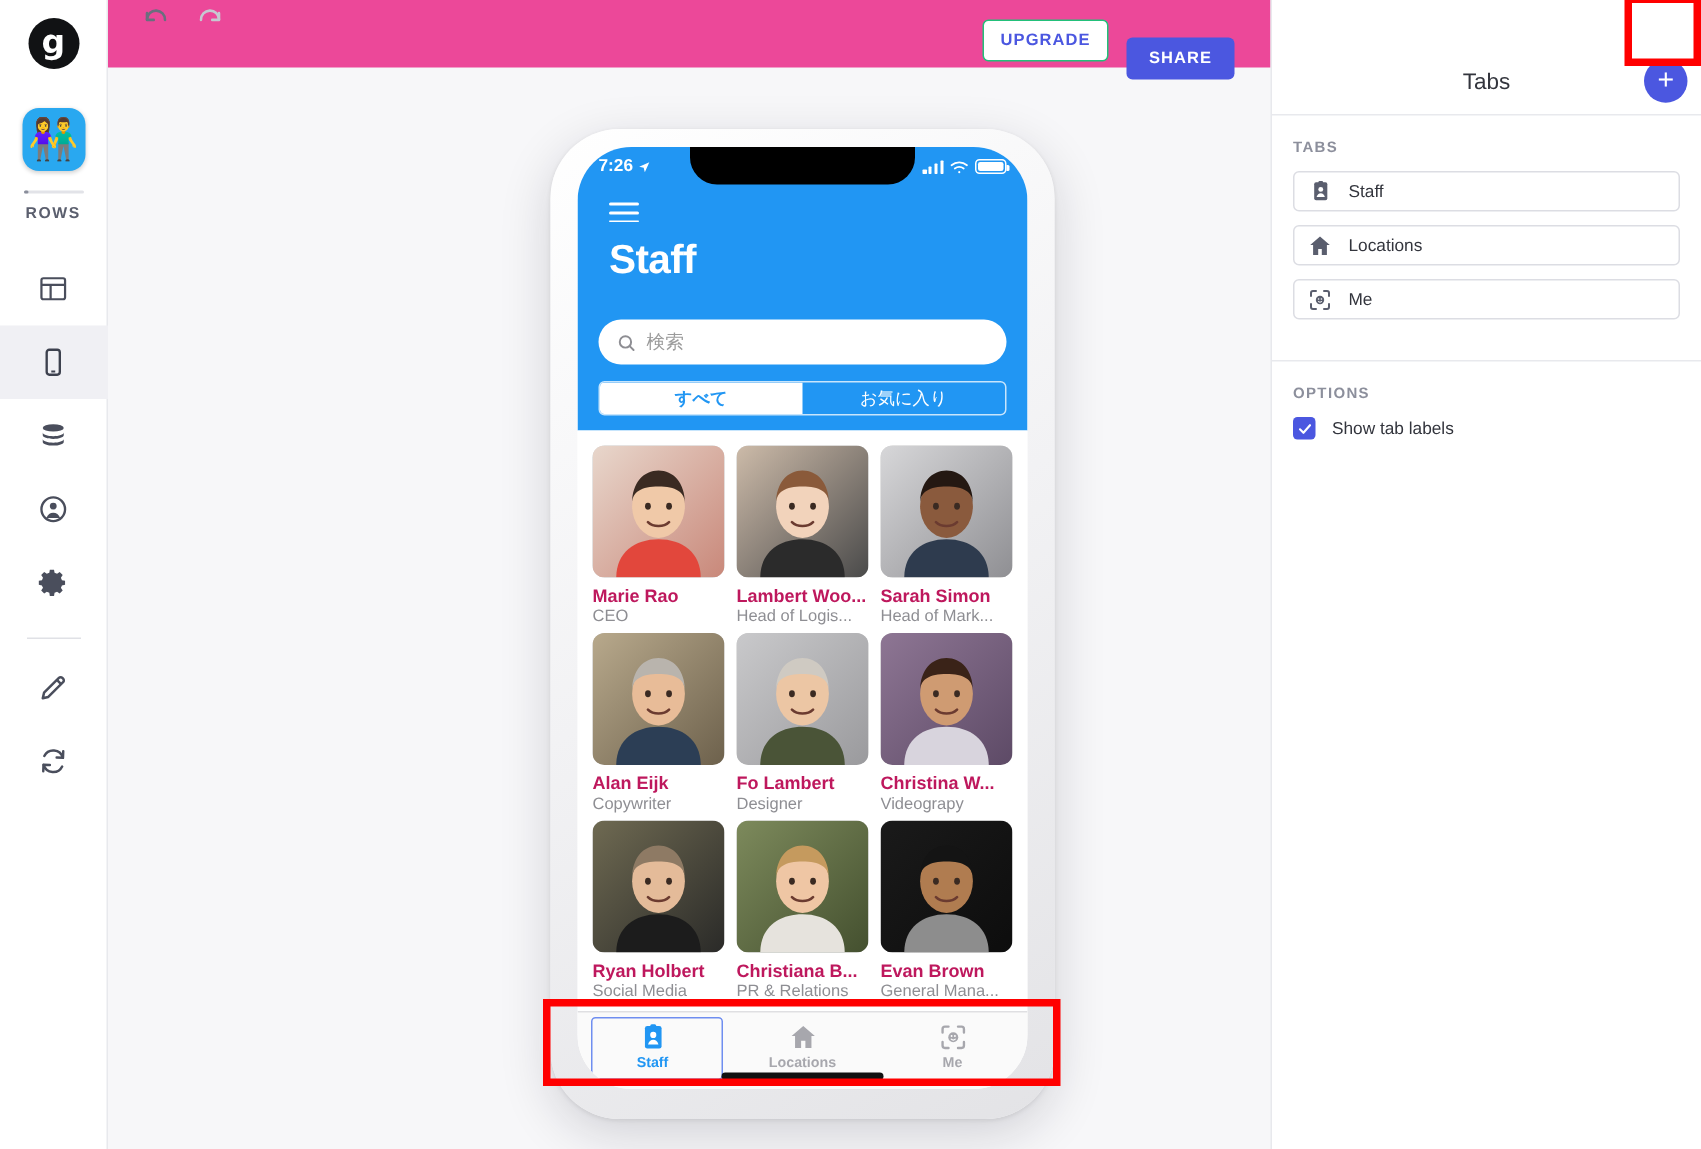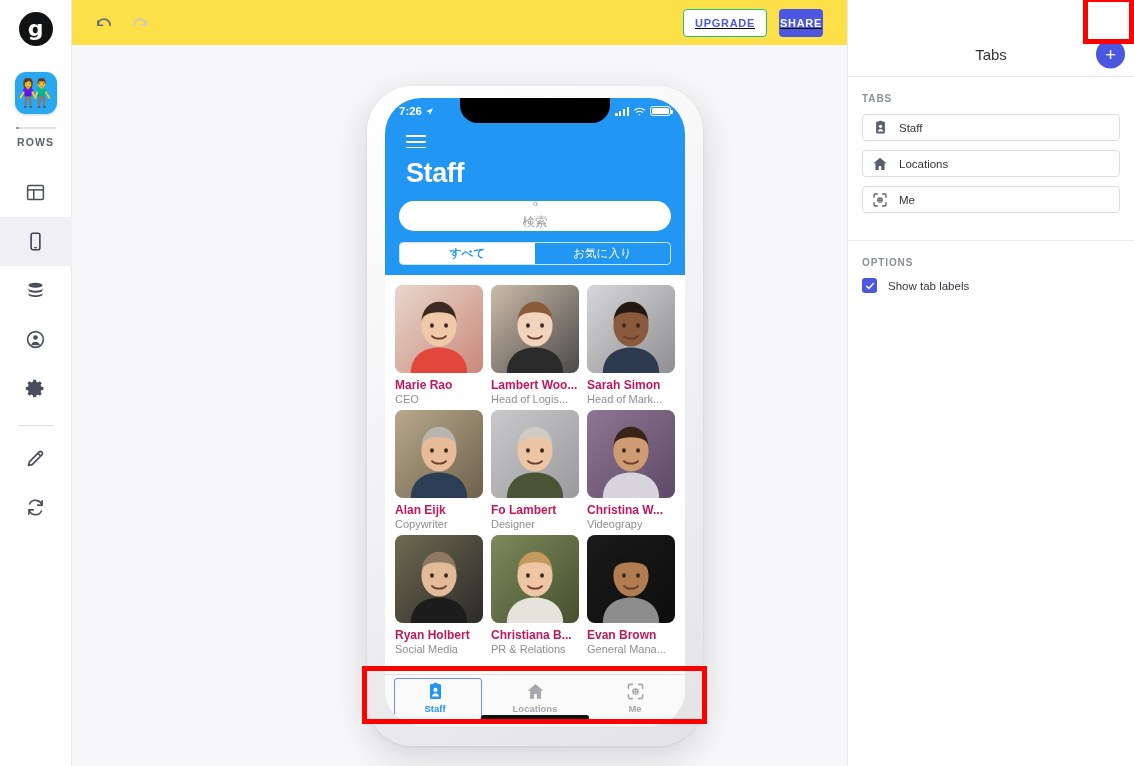--- a/index.html
+++ b/index.html
@@ -61,35 +61,35 @@
   .canvas {
     position: relative;
     flex: 1 1 auto;
     height: 766px;
     background: #f7f7f9;
     border-right: 1px solid #e8e9ed;
     overflow: hidden;
   }
   .topbar {
     position: absolute; top:0; left:0; right:0; height: 45px;
-    background: #fde047;
-    display: flex; align-items: center; text-decoration: underline;
+    background: #ec4899;
+    display: flex; align-items: flex-start;
   }
   .undo-redo { display:flex; gap: 14px; margin-left: 21px; }
   .ur-btn { width: 22px; height: 22px; display:flex; align-items:center; justify-content:center; cursor:pointer; }
   .topbar-right { margin-left:auto; display:flex; align-items:center; gap: 12px; margin-right: 24px; }
   .btn-upgrade {
     border: 1.6px solid #22c07a; color: #4b57e0; background: #fff;
     font-size: 11px; font-weight: 700; letter-spacing: .7px;
     padding: 7px 11px; border-radius: 4px; cursor: pointer;
   }
   .btn-share {
     border: none; color: #fff; background: #4b57e0;
     font-size: 11px; font-weight: 700; letter-spacing: .7px;
-    padding: 8px 1px; border-radius: 4px; cursor: pointer;
+    padding: 8px 15px; border-radius: 4px; cursor: pointer; margin-top: 25px;
   }
 
   
   .phone-wrap {
     position: absolute; left: 295px; top: 86px;
     width: 336px; height: 632px;
   }
   .phone-body {
     position: absolute; left: 0; top: 0; width: 336px; height: 660px;
     border-radius: 46px;
@@ -126,22 +126,22 @@
   .bars i:nth-child(1){height:3px}.bars i:nth-child(2){height:5px}
   .bars i:nth-child(3){height:7px}.bars i:nth-child(4){height:9px}
   .batt { width: 21px; height: 10.5px; border:1.4px solid #fff; border-radius:3px; position:relative; }
   .batt::after{content:"";position:absolute;right:-3.2px;top:3px;width:2px;height:4px;background:#fff;border-radius:0 1px 1px 0;}
   .batt span{position:absolute;left:1px;top:1px;bottom:1px;right:1px;background:#fff;border-radius:1.5px;}
 
   .hamburger { margin: 11px 0 0 21px; width: 20px; }
   .hamburger span { display:block; height: 1.8px; background: #fff; margin-bottom: 4px; border-radius:1px; }
   .app-title { color:#fff; font-size: 27px; font-weight: 800; margin: 10px 0 0 21px; letter-spacing:-.4px; }
   .search-box {
-    margin: 12px 14px 0; height: 30px; background:#fff; border-radius: 16px;
-    display:flex; align-items:center; padding: 0 12px; gap: 7px; flex-direction: column;
+    margin: 24px 14px 0; height: 30px; background:#fff; border-radius: 16px;
+    display:flex; align-items:center; padding: 0 12px; gap: 7px;
   }
   .search-ph { color:#9b9b9b; font-size: 12.5px; }
   .segmented {
     margin: 11px 14px 0; height: 23px; border:1px solid rgba(255,255,255,.75);
     border-radius: 4px; display:flex; overflow:hidden;
   }
   .seg { flex:1; display:flex; align-items:center; justify-content:center;
          font-size: 11.5px; cursor:pointer; }
   .seg.on { background:#fff; color:#2196f3; font-weight:600; }
   .seg.off { background:transparent; color:#fff; }

